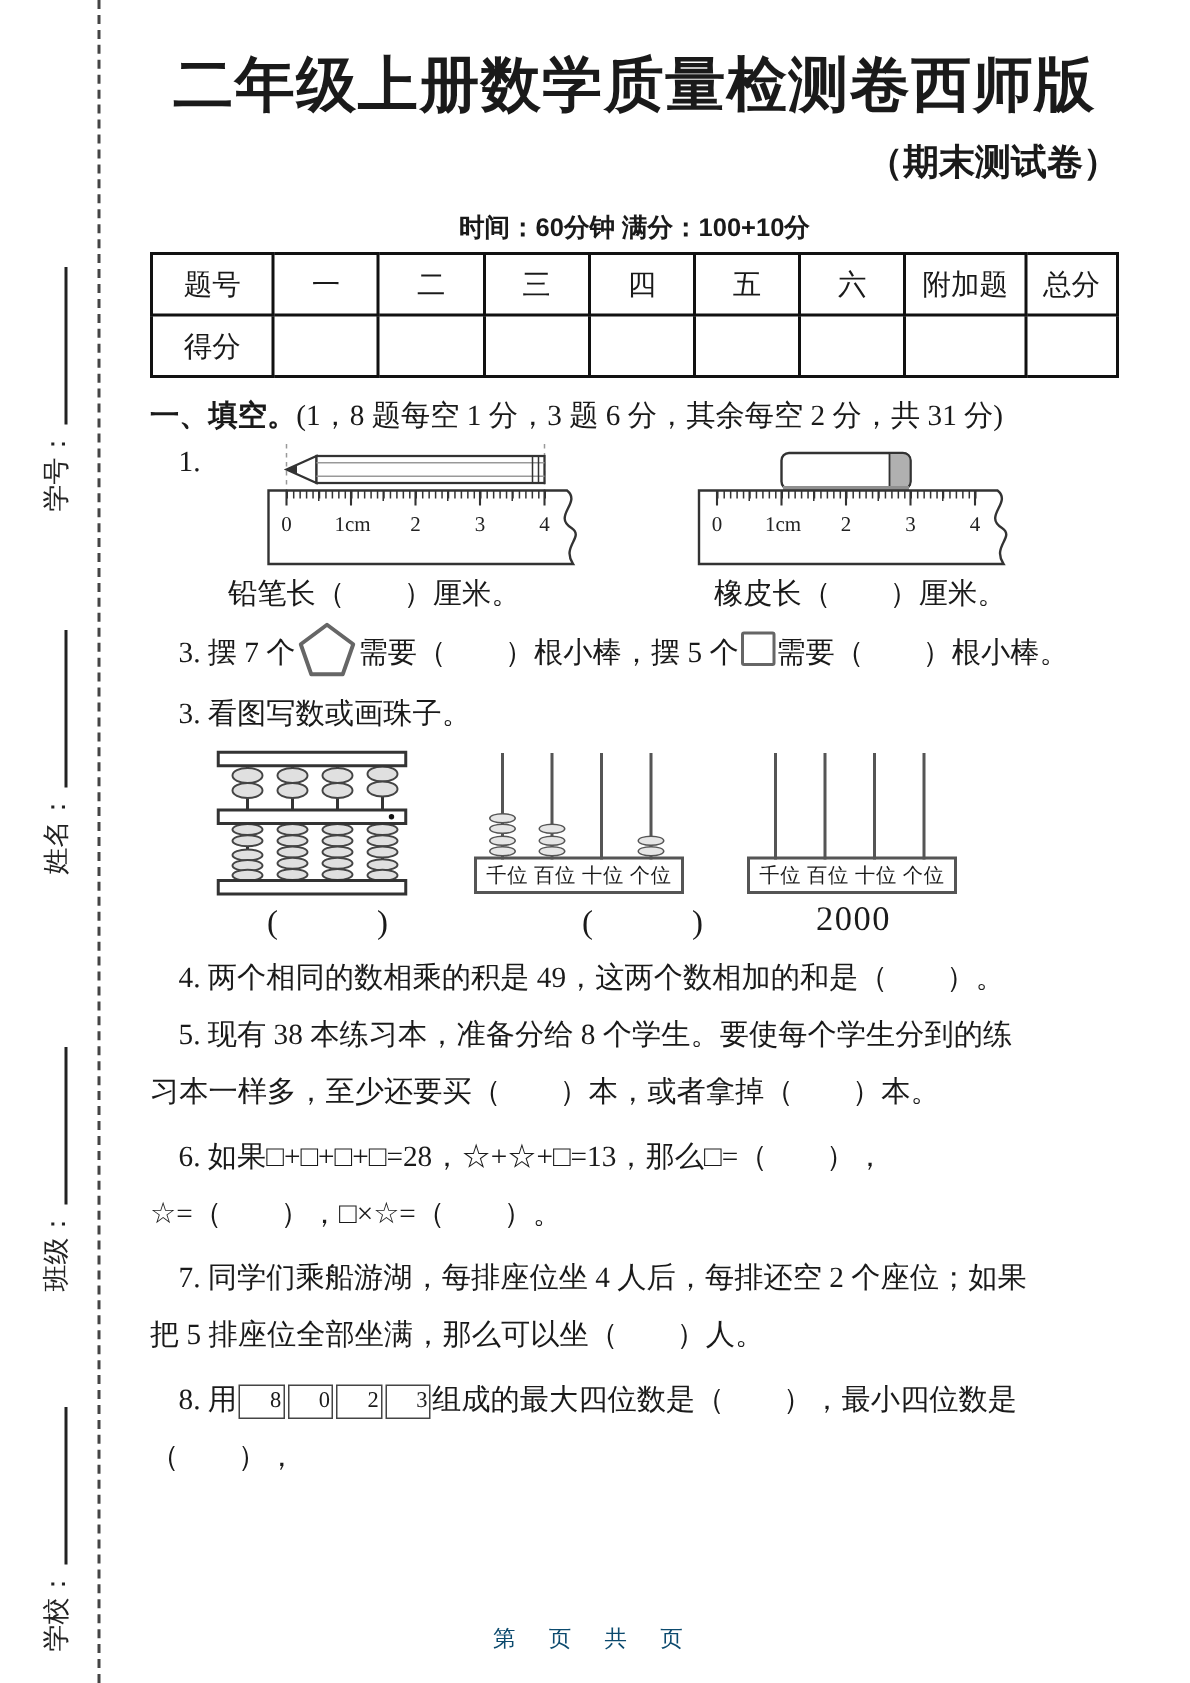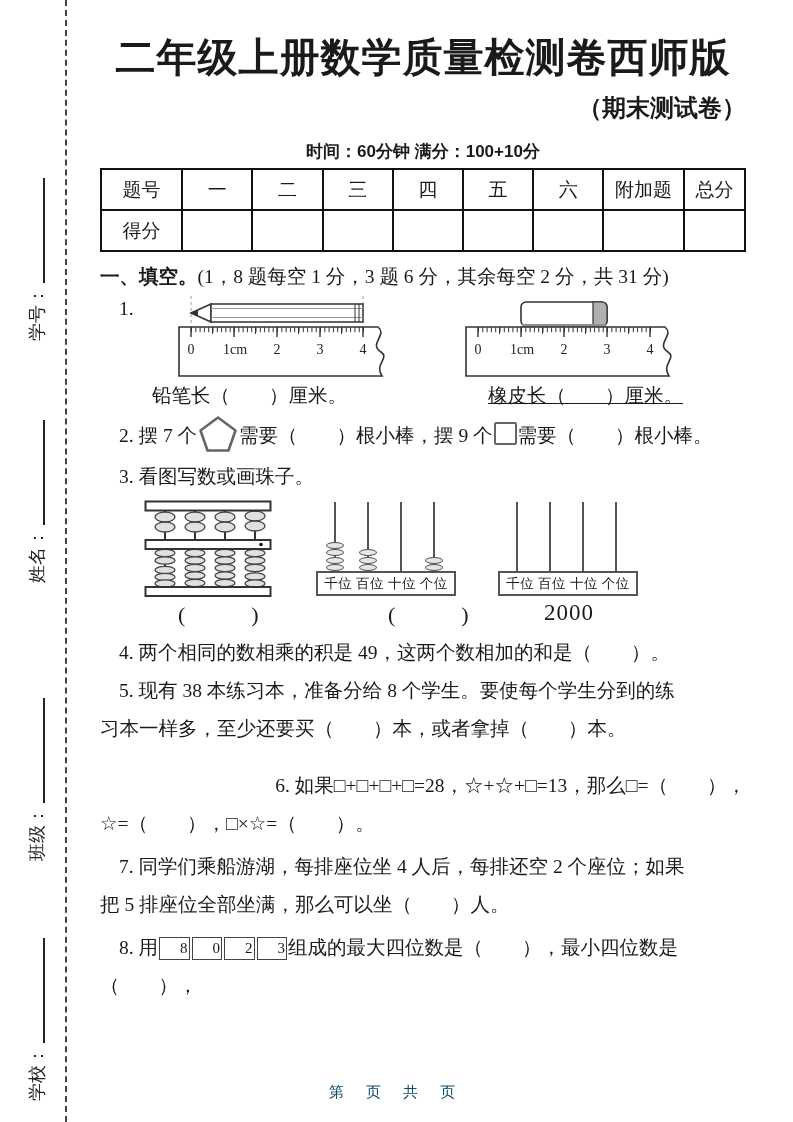--- a/index.html
+++ b/index.html
@@ -26,21 +26,21 @@
   
   .sec-head{margin-top:11px;font-size:19.5px;}
   .sec-head b{font-weight:800;}
   .para{font-size:19.5px;line-height:38px;margin:0;}
   .indent{text-indent:19px;}
   
   .q1row{display:flex;align-items:flex-start;margin-top:4px;height:84px;}
   .q1num{margin-left:19px;width:27px;font-size:19.5px;line-height:30px;}
   .q1fig1{margin-left:29px;} .q1fig2{margin-left:57px;}
   .caprow{position:relative;height:36px;font-size:19.5px;}
-  .cap-l{position:absolute;left:52px;top:4px;} .cap-r{position:absolute;left:388px;top:4px;text-decoration:underline;}
+  .cap-l{position:absolute;left:52px;top:4px;} .cap-r{position:absolute;left:376px;top:4px;}
   
   .pent-svg{vertical-align:-11px;margin:0 1px;}
   .sq-box{display:inline-block;width:19px;height:19px;border:2px solid #666;border-radius:2px;
           vertical-align:-3px;margin:0 1px;}
   
   #figrow{position:relative;height:136px;margin-top:2px;}
   .abacus{position:absolute;left:44px;top:2px;}
   .counter{position:absolute;top:4px;width:140px;height:94px;}
   #counter1{left:216px;} #counter2{left:398px;}
   .rod{position:absolute;top:0;bottom:25px;width:18px;}
@@ -178,23 +178,23 @@
         </g>
       </svg>
     </div>
 
     <div class="caprow">
       <span class="cap-l">铅笔长（　　）厘米。</span>
       <span class="cap-r">橡皮长（　　）厘米。</span>
     </div>
 
     <p class="para indent" style="line-height:44px;">
-      <span>2. 摆 7 个</span><svg class="pent-svg" width="40" height="38" viewBox="0 0 40 38">
+      <span>3. 摆 7 个</span><svg class="pent-svg" width="40" height="38" viewBox="0 0 40 38">
           <polygon points="20,2.5 37.5,15.5 30.5,35.5 9.5,35.5 2.5,15.5" fill="none" stroke="#666" stroke-width="2.6" stroke-linejoin="round"></polygon>
-        </svg><span>需要（　　）根小棒，摆 9 个</span><span class="sq-box"></span><span>需要（　　）根小棒。</span>
+        </svg><span>需要（　　）根小棒，摆 5 个</span><span class="sq-box"></span><span>需要（　　）根小棒。</span>
     </p>
 
     <p class="para indent">3. 看图写数或画珠子。</p>
 
     <div id="figrow">
 
       <svg class="abacus" width="128" height="98" viewBox="0 0 128 98">
         <line x1="21" y1="6" x2="21" y2="91" stroke="#333" stroke-width="2"></line>
         <line x1="51" y1="6" x2="51" y2="91" stroke="#333" stroke-width="2"></line>
         <line x1="81" y1="6" x2="81" y2="91" stroke="#333" stroke-width="2"></line>
@@ -266,21 +266,21 @@
       <span class="ans ans1">(　　　)</span>
       <span class="ans ans2">(　　　)</span>
       <span class="ans ans3">2000</span>
     </div>
 
     <p class="para indent">4. 两个相同的数相乘的积是 49，这两个数相加的和是（　　）。</p>
 
     <p class="para indent">5. 现有 38 本练习本，准备分给 8 个学生。要使每个学生分到的练</p>
     <p class="para">习本一样多，至少还要买（　　）本，或者拿掉（　　）本。</p>
 
-    <p class="para indent" style="margin-top:19px;text-align:right;">6. 如果□+□+□+□=28，☆+☆+□=13，那么□=（　　），</p>
+    <p class="para indent" style="margin-top:5px;">6. 如果□+□+□+□=28，☆+☆+□=13，那么□=（　　），</p>
     <p class="para">☆=（　　），□×☆=（　　）。</p>
 
     <p class="para indent" style="margin-top:5px;">7. 同学们乘船游湖，每排座位坐 4 人后，每排还空 2 个座位；如果</p>
     <p class="para">把 5 排座位全部坐满，那么可以坐（　　）人。</p>
 
     <p class="para indent" style="margin-top:5px;">
       <span>8. 用</span><span class="digit-box">8</span><span class="digit-box">0</span><span class="digit-box">2</span><span class="digit-box">3</span><span>组成的最大四位数是（　　），最小四位数是（　　），</span>
     </p>
   </div>
 

